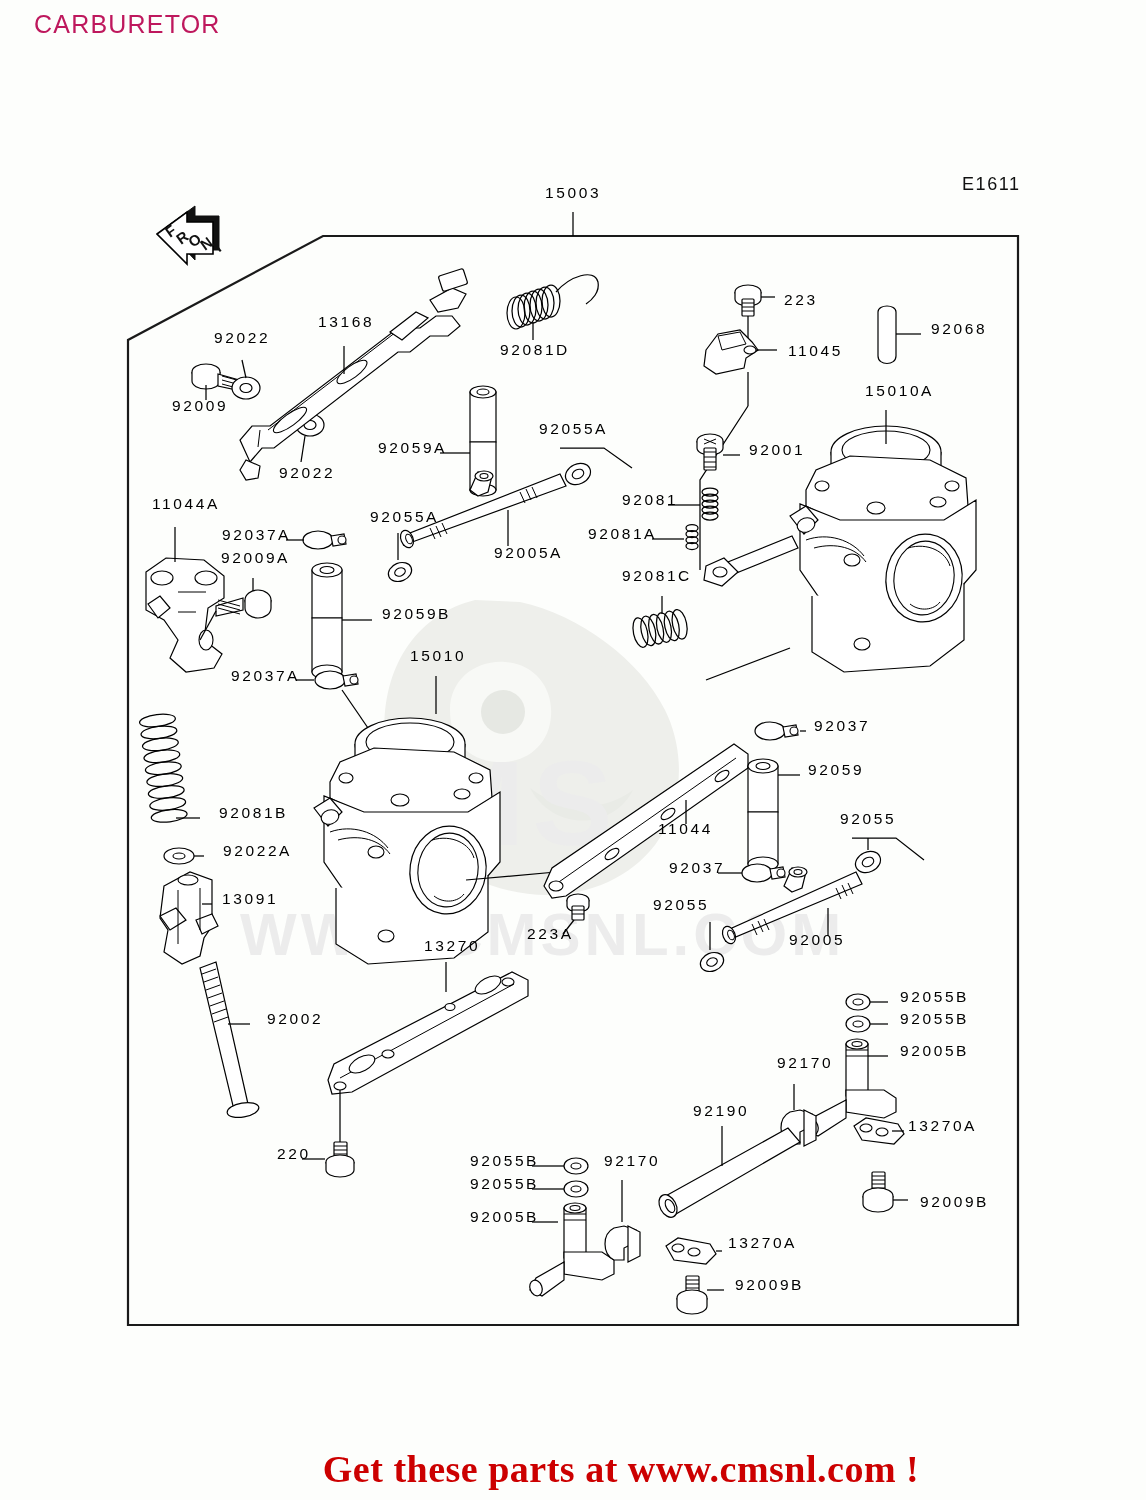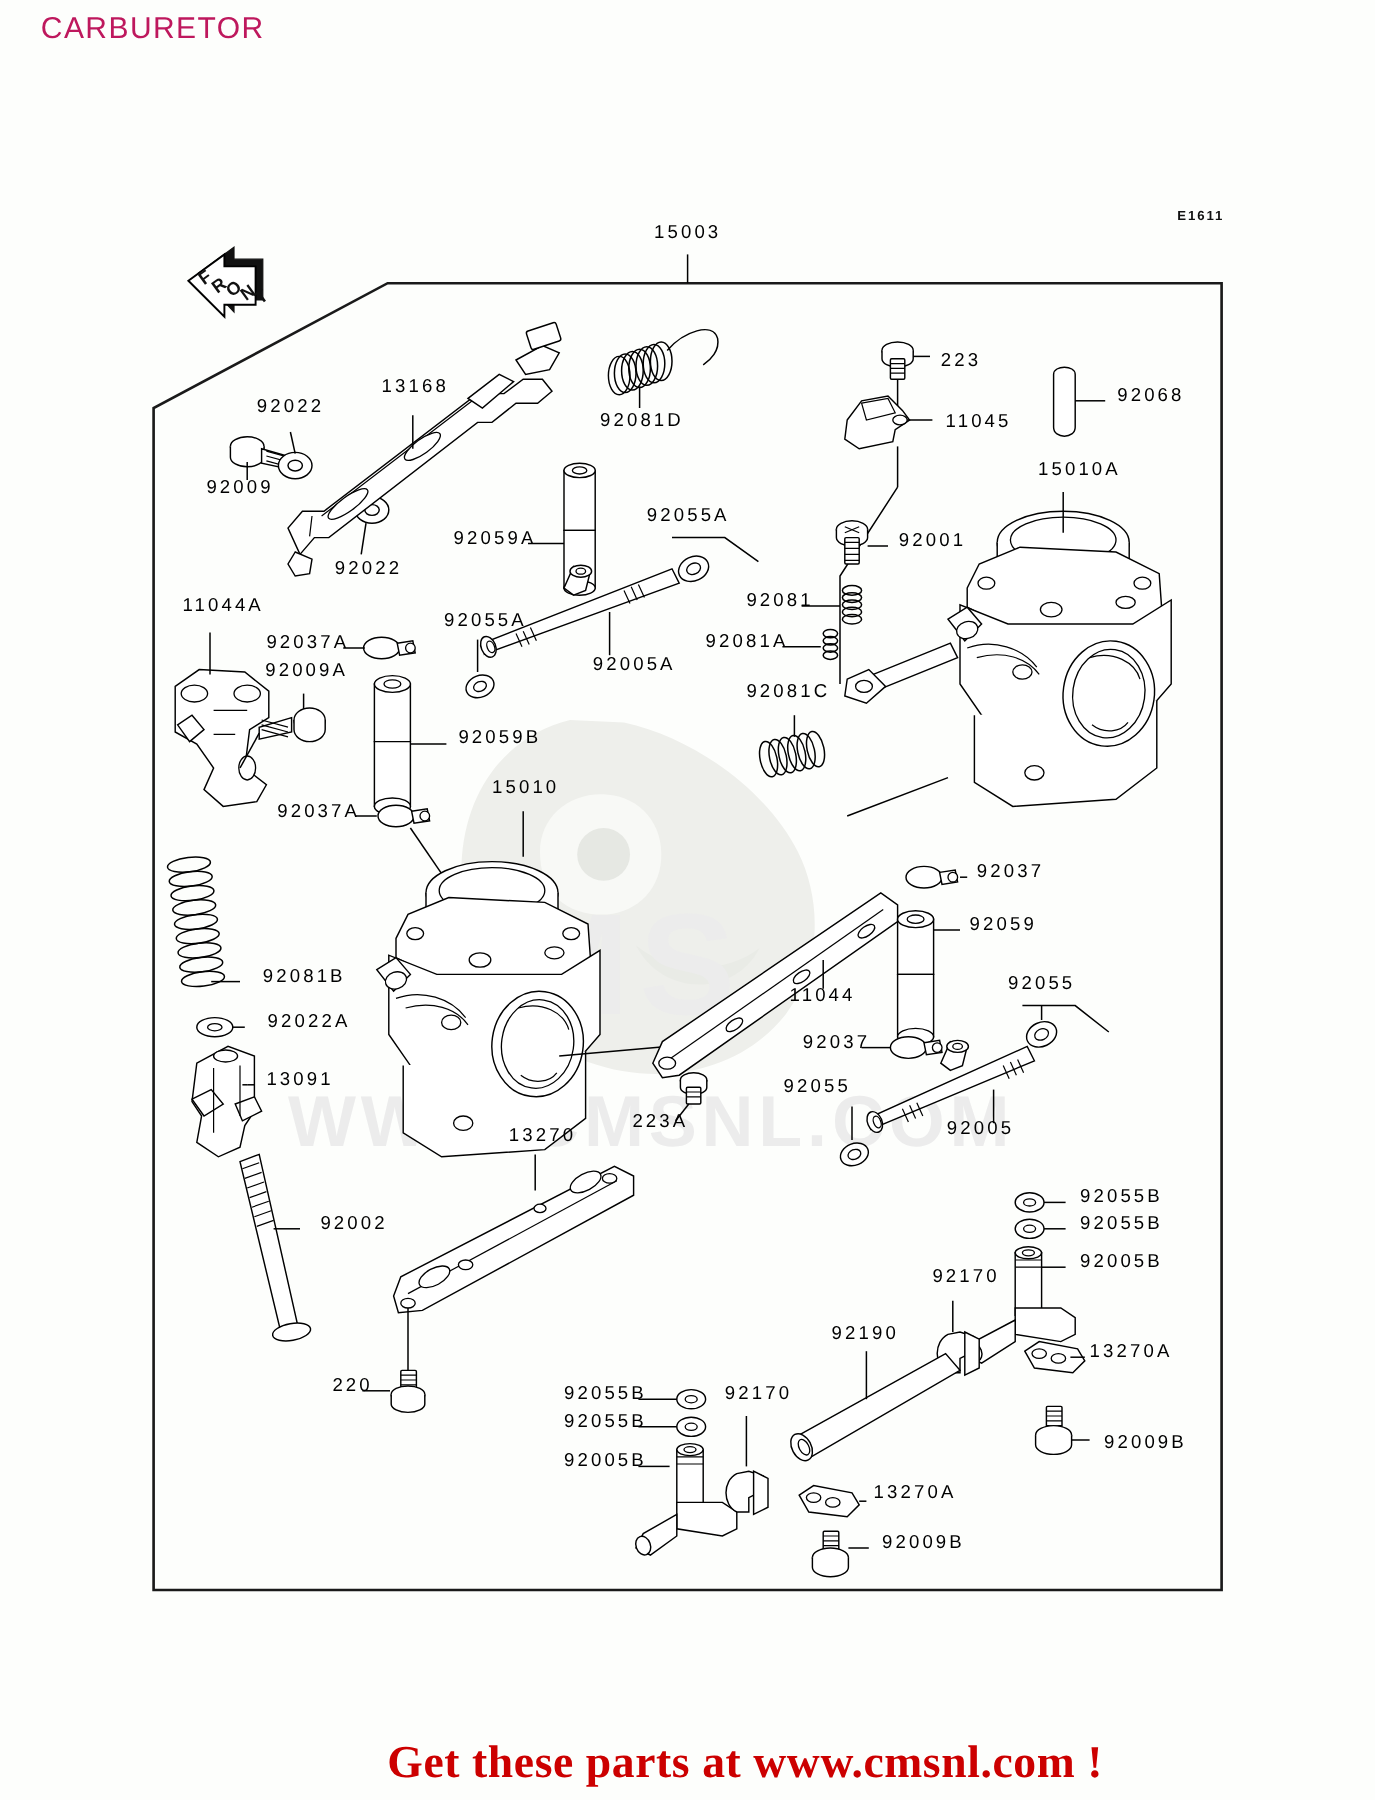--- a/index.html
+++ b/index.html
@@ -13,21 +13,21 @@
   }
   #page{position:absolute;left:0;top:0;width:1146px;height:1500px;}
 
   .page-title{
     position:absolute;left:34px;top:10px;
     font-size:25px;letter-spacing:1.2px;
     color:#be185d;font-weight:400;
   }
   .diagram-code{
     position:absolute;left:962px;top:174px;
-    font-size:11px;letter-spacing:1.6px;color:#111;font-weight:700;margin-left:19px;
+    font-size:18px;letter-spacing:1.6px;color:#111;font-weight:400;
   }
   .footer-cta{
     position:absolute;left:0;top:1447px;width:1146px;
     text-align:center;
     font-family:"Liberation Serif", serif;
     font-weight:700;font-size:38px;letter-spacing:.5px;
     color:#CC0000;
     padding-left:48px;
   }
   svg.canvas{position:absolute;left:0;top:0;width:1146px;height:1500px;}

